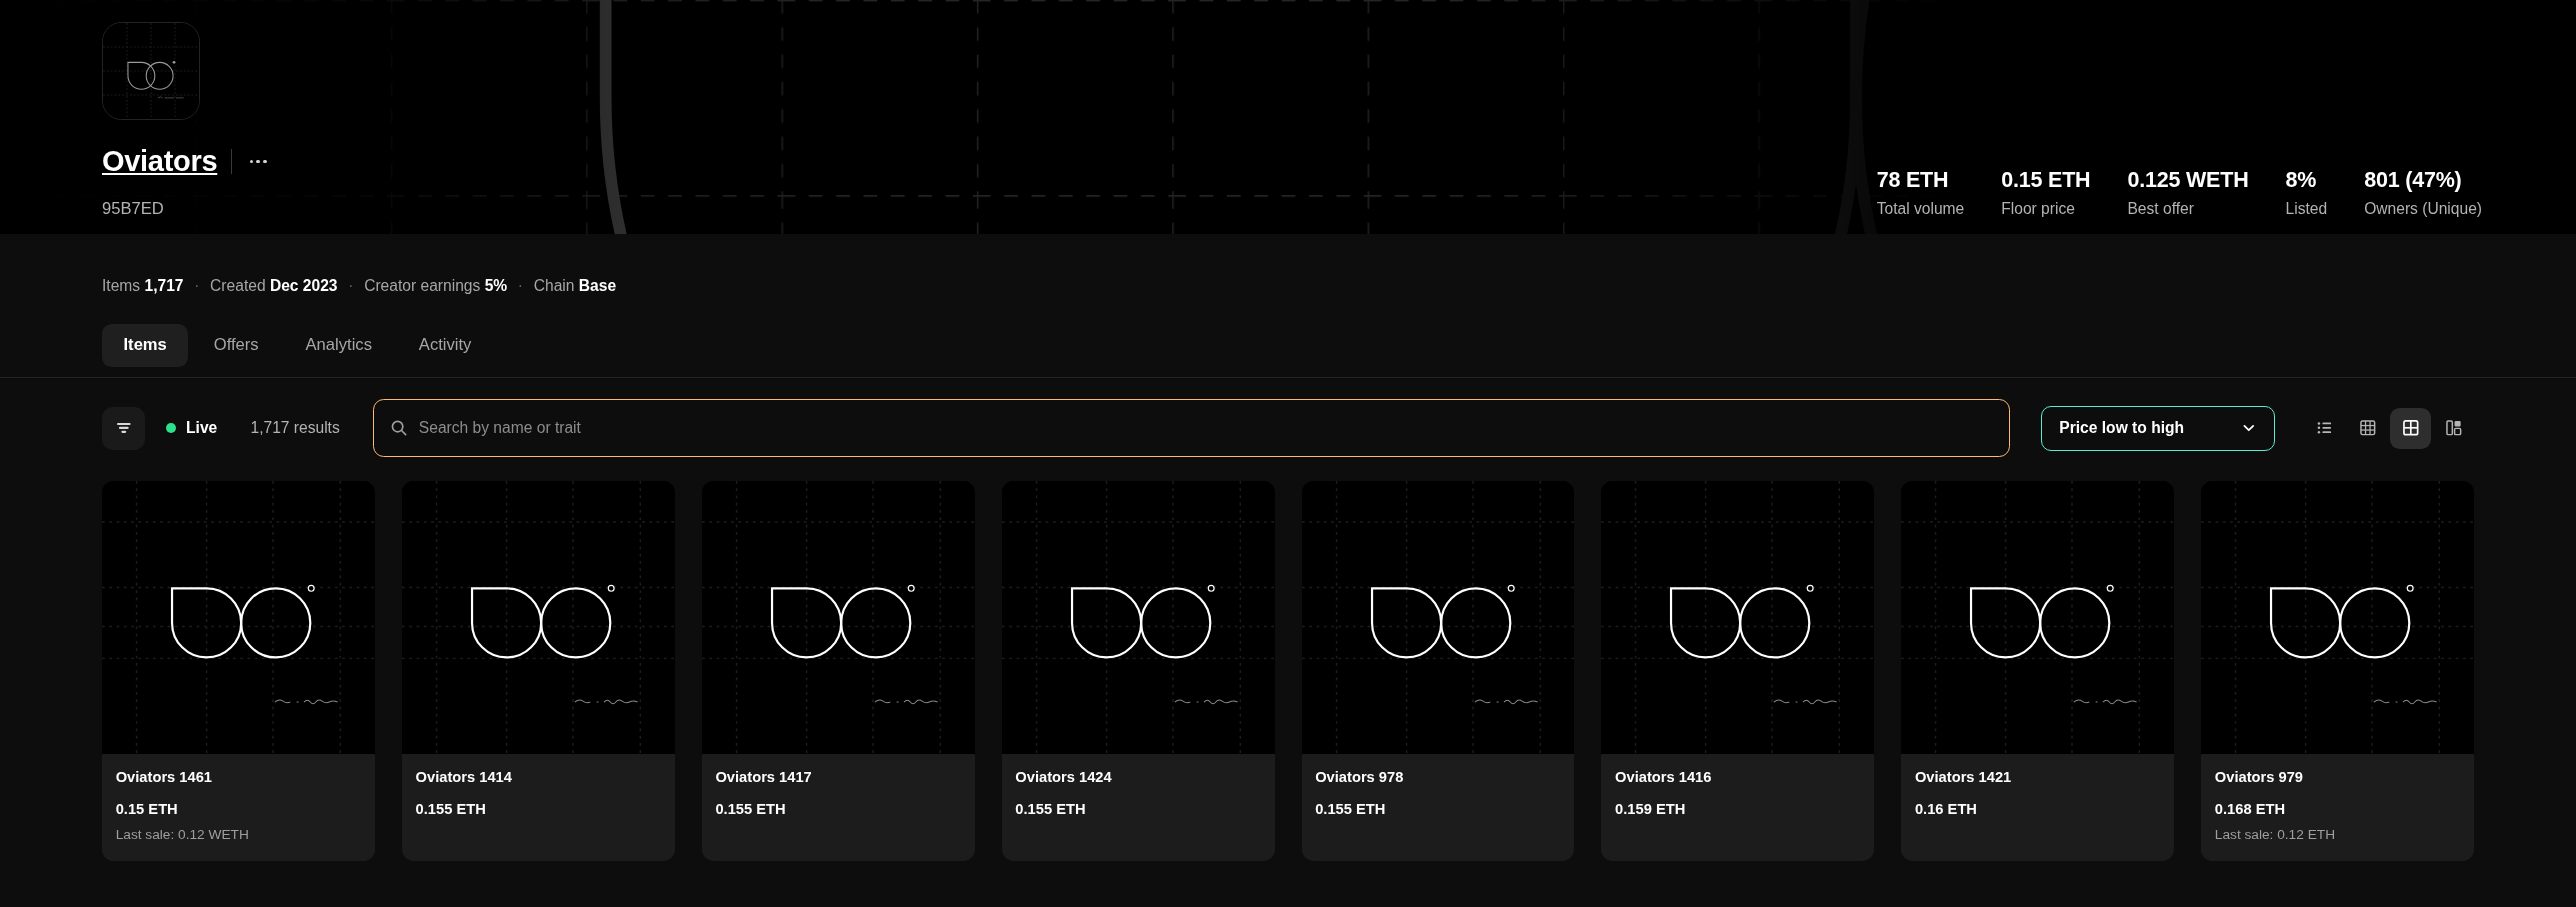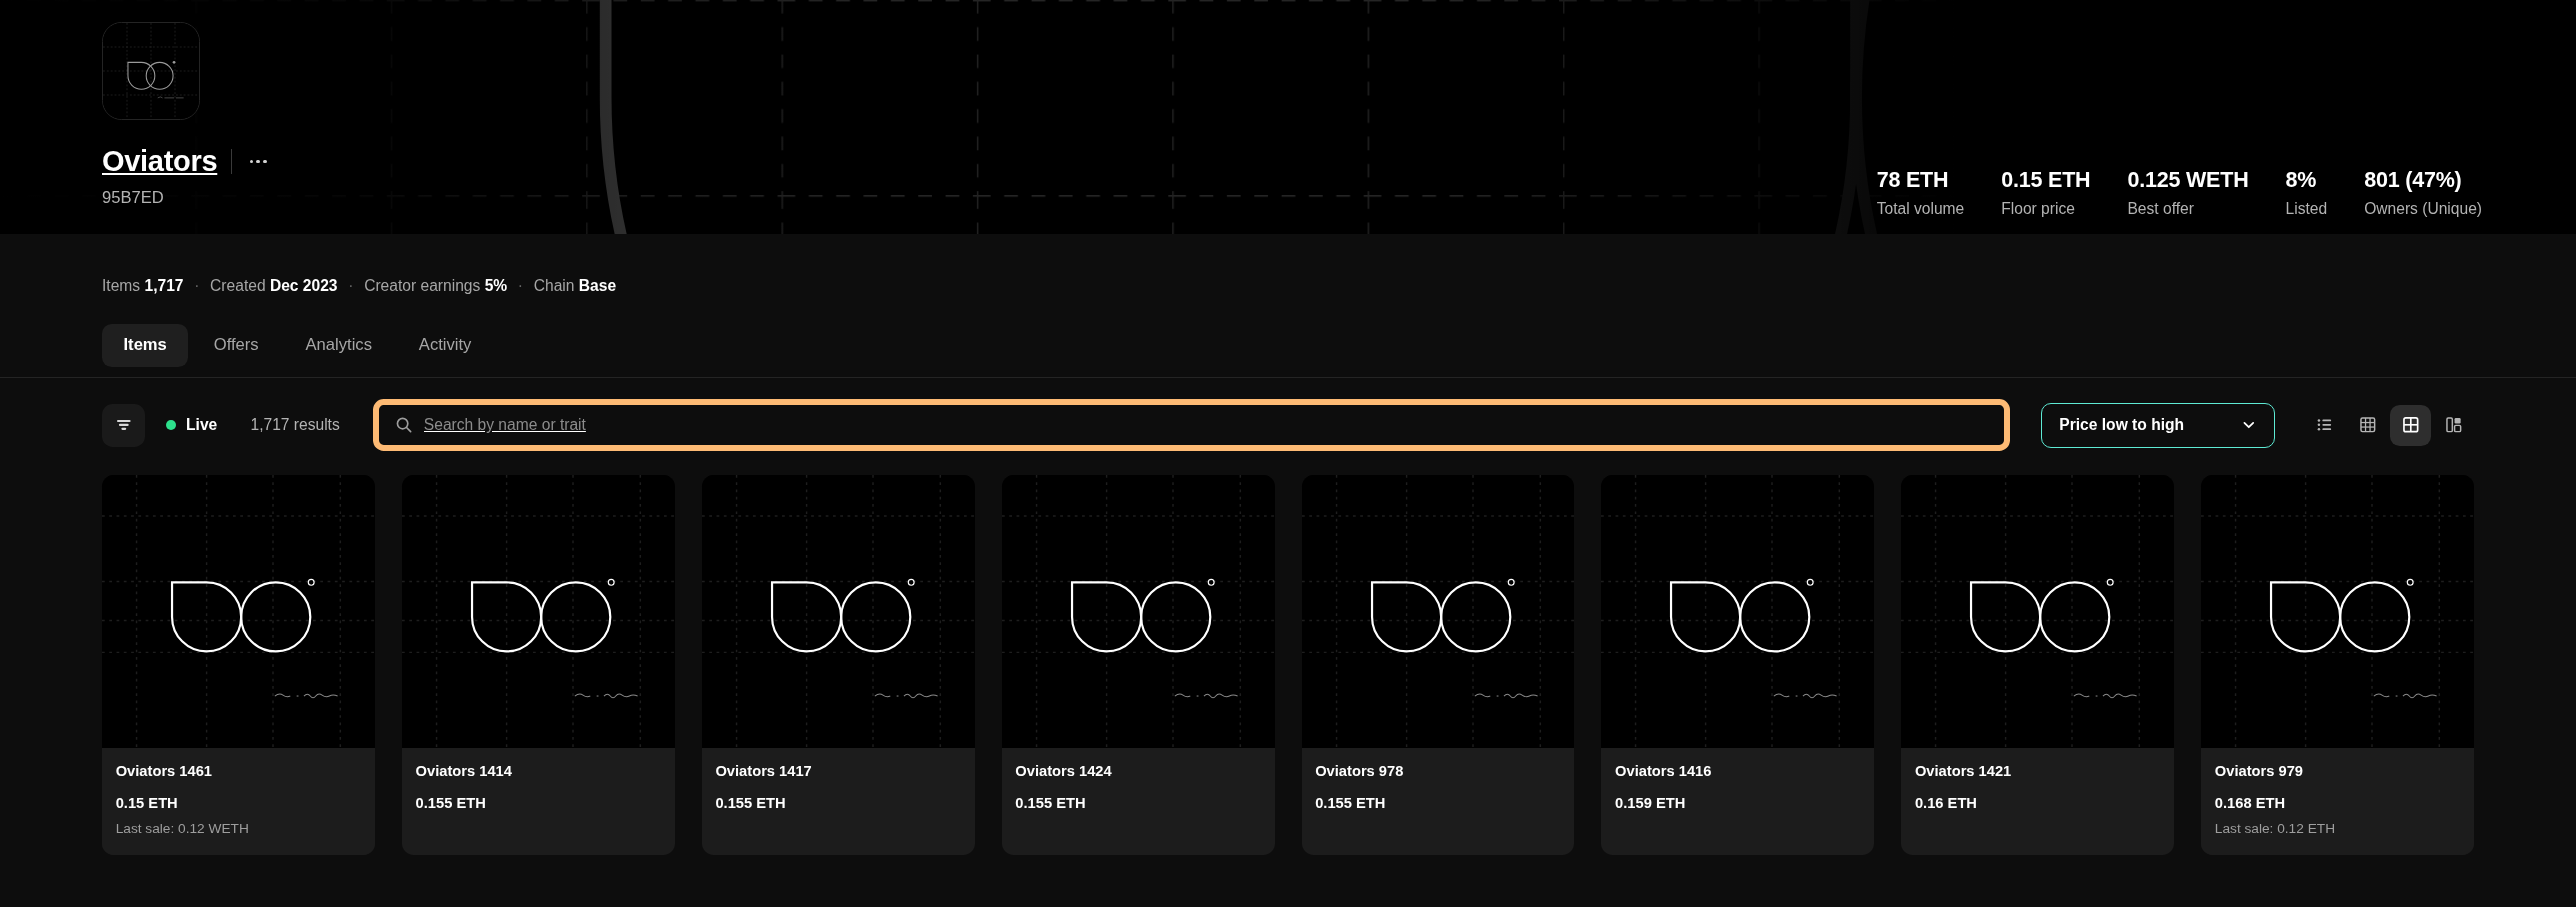--- a/index.html
+++ b/index.html
@@ -70,21 +70,21 @@
     cursor: pointer;
     padding: 3.9px 3.9px;
   }
   .more-dots i {
     width: 3.9px; height: 3.9px;
     border-radius: 50%;
     background: #d4d4d4;
     display: block;
   }
   .coll-hash {
-    margin-top: 10px;
+    margin-top: 21px;
     font-size: 16.6px;
     color: #b3b3b3;
   }
 
   
   .stats {
     position: absolute;
     right: 94px; top: 168px;
     display: flex;
     gap: 37px;
@@ -199,30 +199,29 @@
     color: #ffffff;
   }
   .results-count {
     font-size: 15.6px;
     color: #b3b3b3;
     margin-left: 17.6px;
     flex: 0 0 auto;
   }
   .search-box {
     flex: 1 1 auto;
-    height: 52px;
+    height: 58px;
     margin-left: 17.6px;
-    border: 6px solid #fdba74;
+    border: 1px solid #fdba74;
     border-radius: 10.7px;
     background: transparent;
     display: flex;
     align-items: center;
     gap: 11.7px;
     padding: 0 15.6px;
-    text-decoration: underline;
   }
   .search-input {
     flex: 1;
     background: transparent;
     border: none;
     outline: none;
     color: #e6e6e6;
     font-size: 15.6px;
     font-family: "Liberation Sans", sans-serif;
   }

